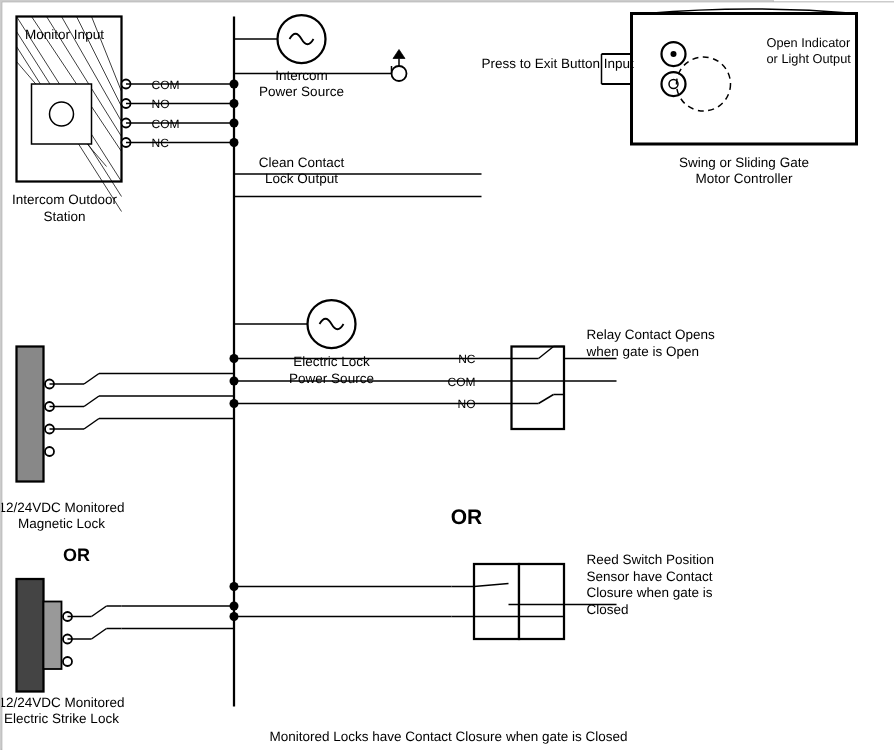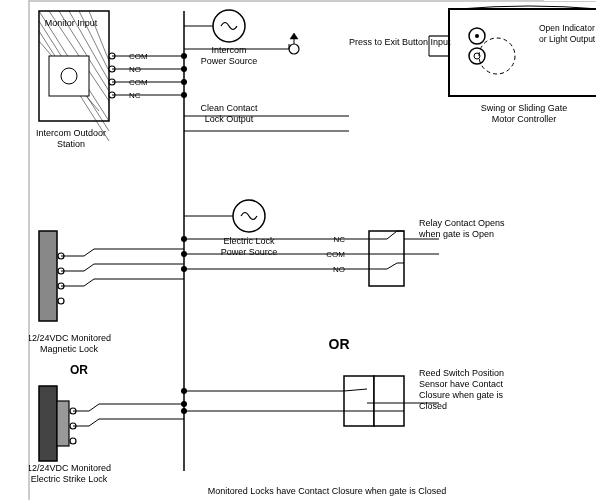--- a/index.html
+++ b/index.html
@@ -11,21 +11,20 @@
       font-size: 11px;
       overflow: hidden;
       position: relative;
     }
     .diagram-container {
       width: 516px;
       height: 500px;
       position: relative;
       background: #fff;
       border: 1px solid #ccc;
-      margin-left: 28px;
     }
     svg {
       position: absolute;
       top: 0; left: 0;
       width: 596px;
       height: 500px;
     }
   </style>
 </head>
 <body>

